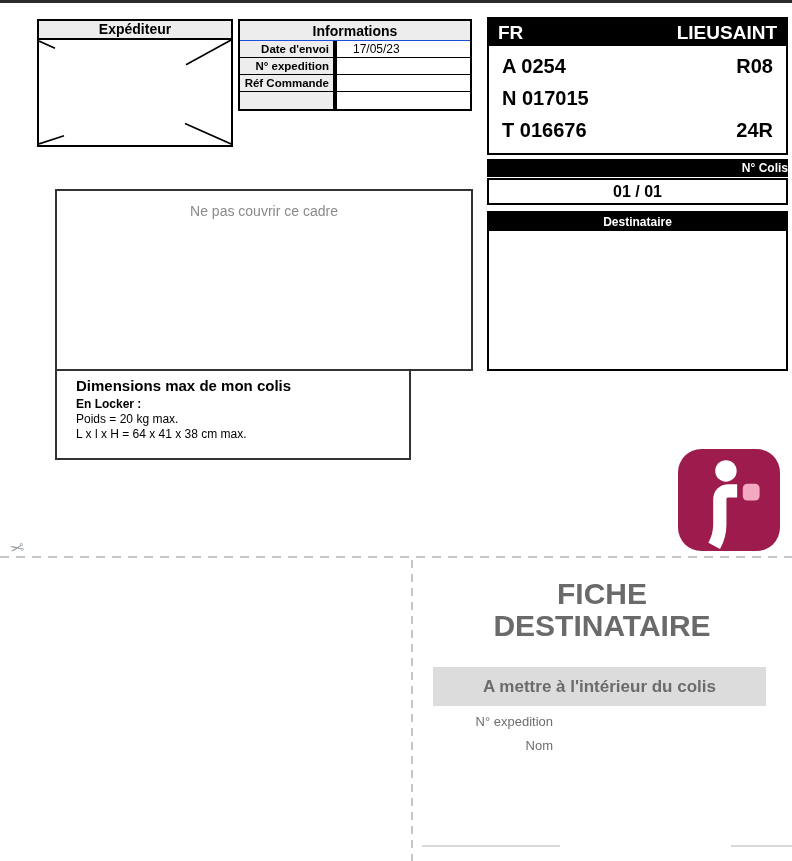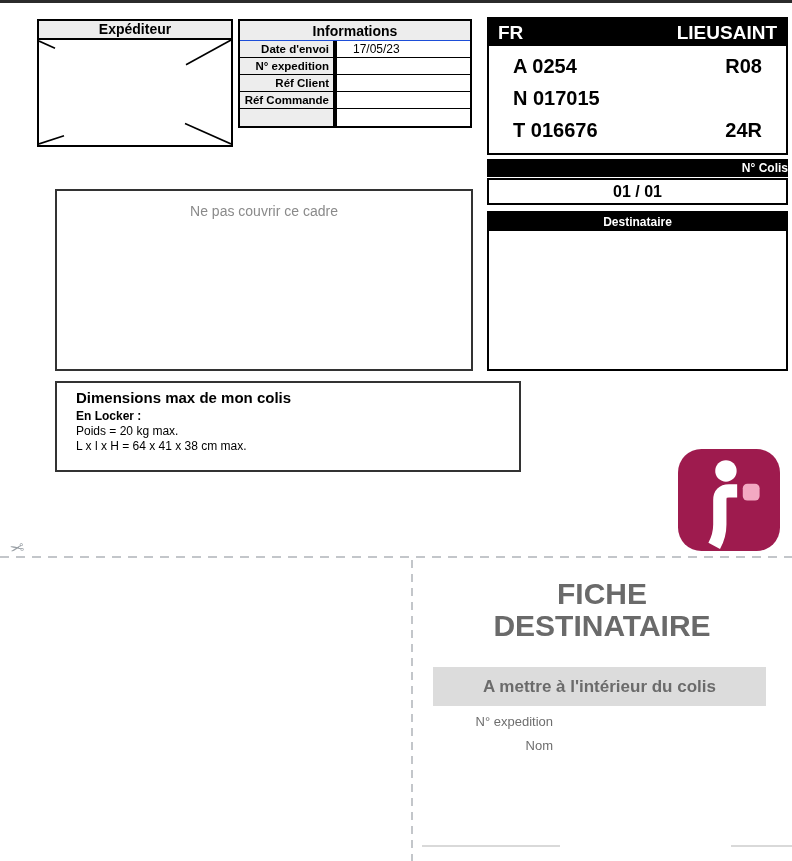--- a/index.html
+++ b/index.html
@@ -26,40 +26,40 @@
   .info-row:last-child { border-bottom:none; }
   .info-label { width:97px; background:#ededed; border-right:4px solid #000000;
                 font-weight:bold; font-size:11.5px; line-height:17px; text-align:right; padding-right:4px; }
   .info-value { flex:1; font-size:12px; line-height:17px; padding-left:16px; }
 
   
   .routing-box { left:487px; top:17px; width:301px; height:138px; border:2px solid #000; background:#fff; }
   .routing-header { height:27px; background:#000; color:#fff; display:flex;
                     justify-content:space-between; align-items:center; padding:0 9px;
                     font-weight:bold; font-size:19px; }
-  .routing-body { height:105px; display:flex; flex-direction:column; justify-content:space-evenly; padding:0 24px; }
+  .routing-body { height:105px; display:flex; flex-direction:column; justify-content:space-evenly; padding:0 13px; }
   .routing-line { display:flex; justify-content:space-between; font-weight:bold; font-size:20px; }
 
   
   .colis-bar { left:487px; top:159px; width:301px; height:18px; background:#000; color:#fff;
                font-weight:bold; font-size:12px; line-height:18px; text-align:right; }
   .colis-box { left:487px; top:178px; width:301px; height:27px; border:2px solid #000;
                font-weight:bold; font-size:16px; line-height:23px; text-align:center; }
 
   
   .dest-box { left:487px; top:211px; width:301px; height:160px; border:2px solid #000; background:#fff; }
   .dest-header { height:18px; background:#000; color:#fff; font-weight:bold; font-size:12px;
                  line-height:18px; text-align:center; }
 
   
   .frame-box { left:55px; top:189px; width:418px; height:182px; border:2px solid #333;
                font-size:14px; color:#8a8a8a; text-align:center; padding-top:12px; }
 
   
-  .dim-box { left:55px; top:369px; width:466px; height:91px; border:2px solid #333; padding:6px 10px 0 19px;margin-top:12px; }
+  .dim-box { left:55px; top:369px; width:356px; height:91px; border:2px solid #333; padding:6px 10px 0 19px; }
   .dim-title { font-weight:bold; font-size:15px; }
   .dim-cols { display:flex; margin-top:3px; }
   .dim-col-left { width:208px; }
   .dim-col-head { font-weight:bold; font-size:12px; line-height:15px; }
   .dim-line { font-size:12px; line-height:15px; }
 
   
   .logo { left:678px; top:449px; width:102px; height:102px; }
   .logo svg { display:block; width:100%; height:100%; }
 
@@ -102,24 +102,20 @@
   </div>
 
   <div class="abs info-table">
     <div class="info-header">Informations</div>
     <div class="info-row">
       <div class="info-label">Date d'envoi</div>
       <div class="info-value">17/05/23</div>
     </div>
     <div class="info-row">
       <div class="info-label">N° expedition</div>
-      <div class="info-value"></div>
-    </div>
-    <div class="info-row">
-      <div class="info-label">Réf Client</div>
       <div class="info-value"></div>
     </div>
     <div class="info-row">
       <div class="info-label">Réf Commande</div>
       <div class="info-value"></div>
     </div>
     <div class="info-row">
       <div class="info-label"></div>
       <div class="info-value"></div>
     </div>

